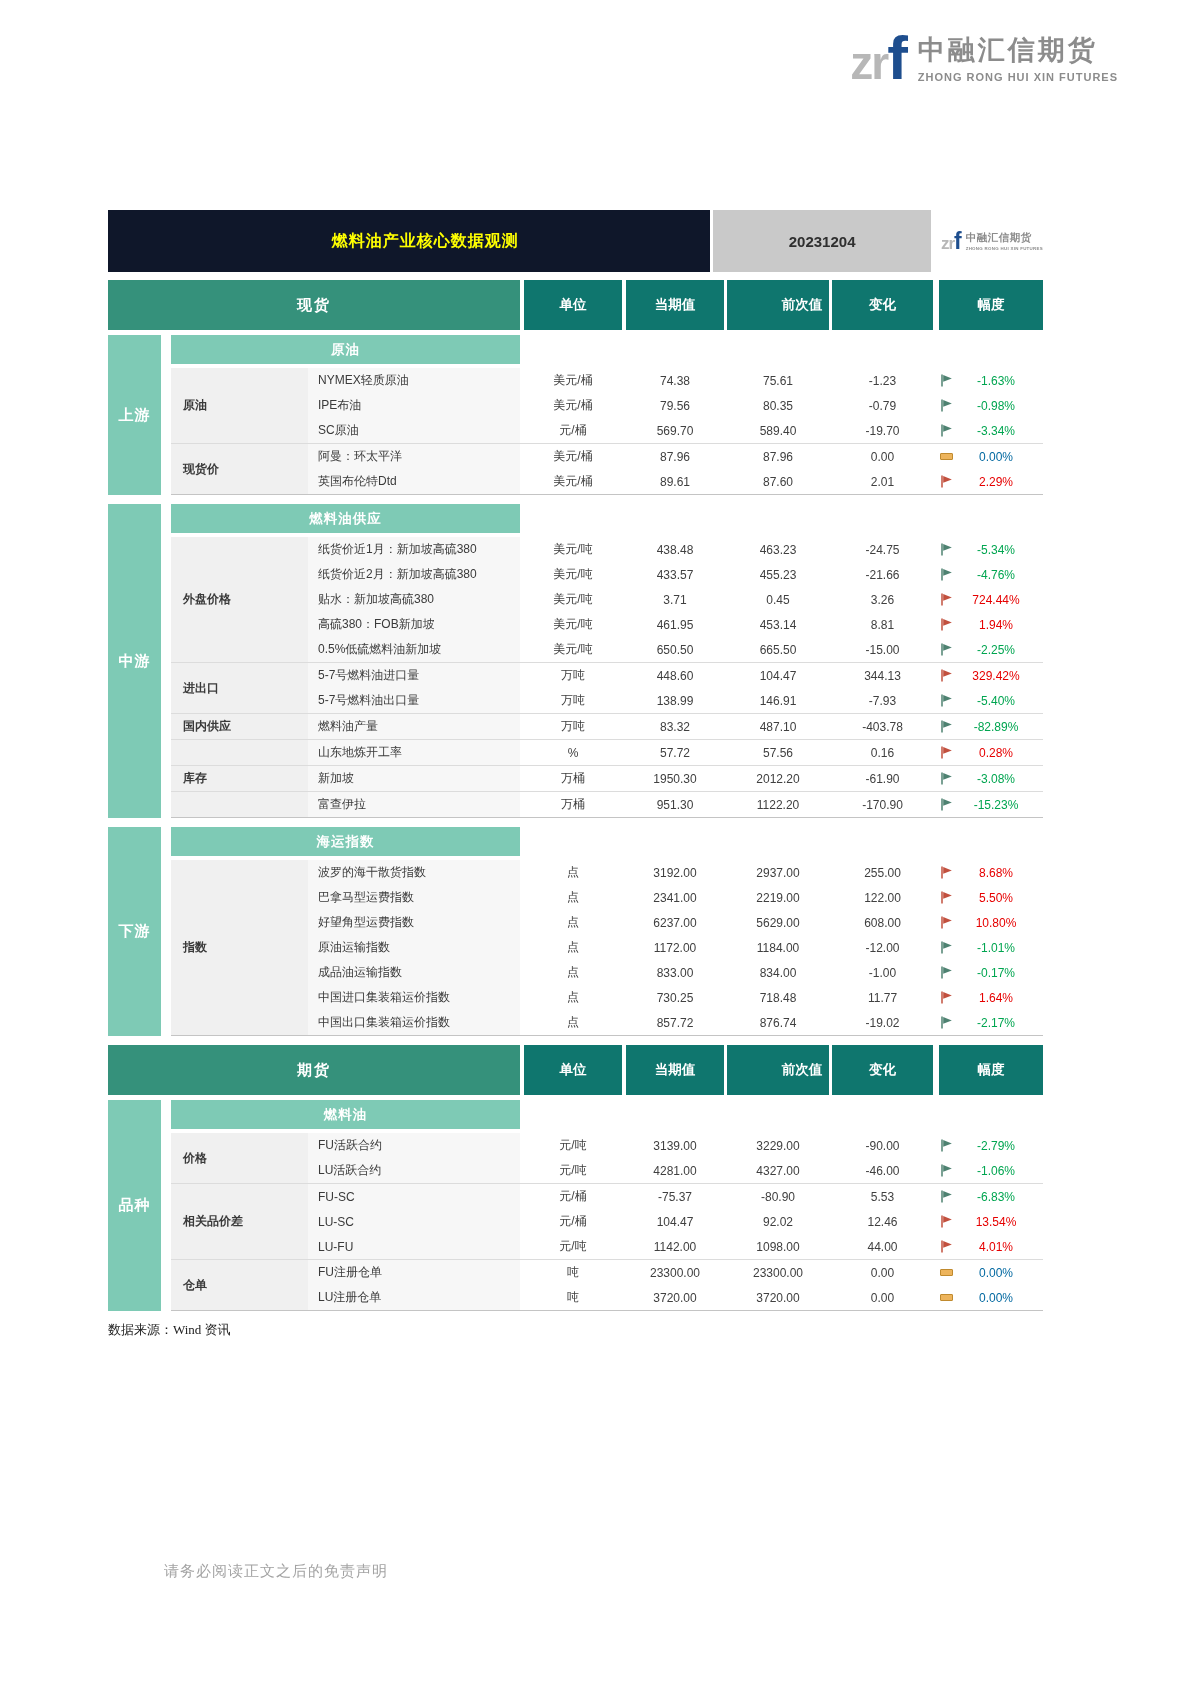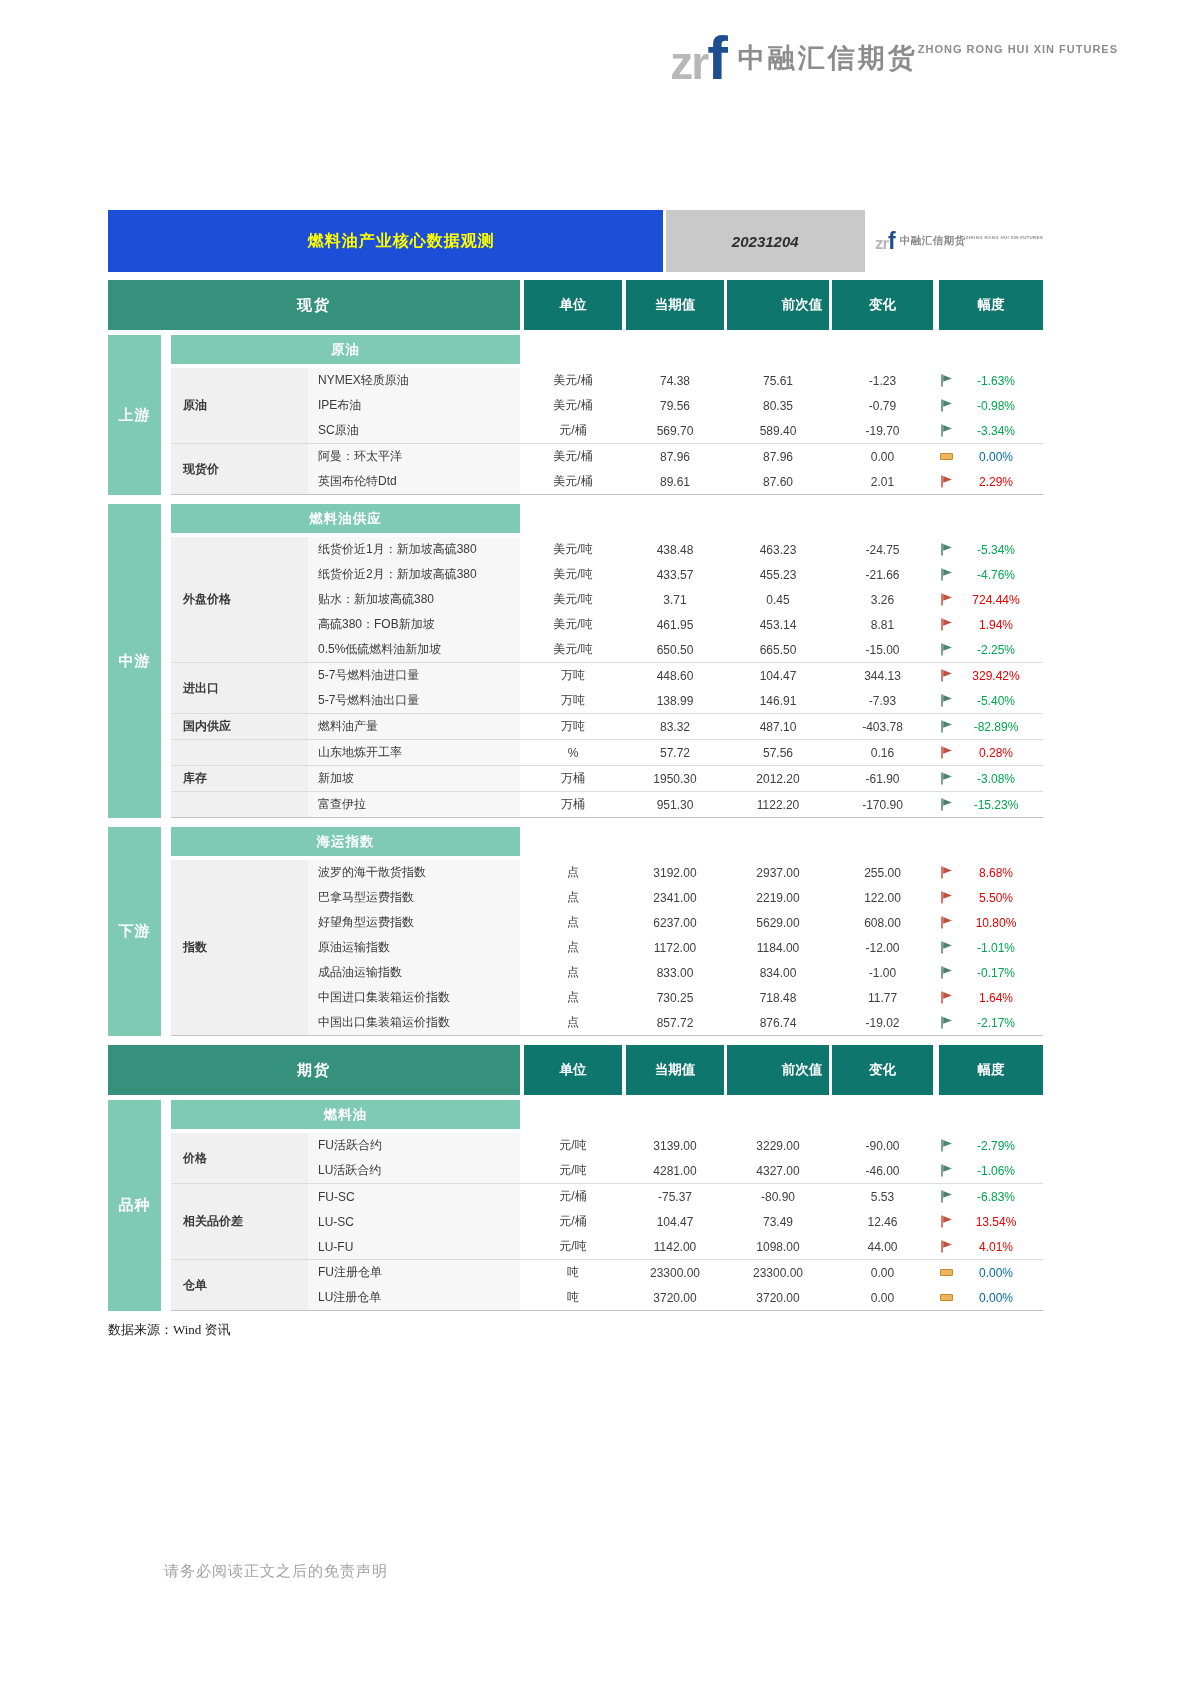--- a/index.html
+++ b/index.html
@@ -6,38 +6,38 @@
   html,body { background:#ffffff; }
   body { font-family:"Liberation Sans","DejaVu Sans",sans-serif; color:#404040; }
   .page { position:relative; width:1190px; height:1683px; background:#fff; margin:0 auto; overflow:hidden; }
 
   
   .brand { display:flex; align-items:center; }
   .brand-letters { font-weight:bold; line-height:0.9; white-space:nowrap; }
   .brand-top { position:absolute; top:30px; right:72px; }
   .brand-top .zr { font-size:46px; color:#b7b7b7; letter-spacing:-2px; }
   .brand-top .f  { font-size:62px; color:#1e4e8e; }
-  .brand-text { display:flex; flex-direction:row; margin-left:10px; }
+  .brand-text { display:flex; flex-direction:column; margin-left:10px; }
   .brand-top .brand-cn { font-size:27px; font-weight:bold; color:#8c8c8c; letter-spacing:3px; white-space:nowrap; }
   .brand-top .brand-en { font-size:11px; font-weight:bold; color:#8c8c8c; letter-spacing:1px; margin-top:3px; white-space:nowrap; }
   .brand-mini { margin-left:10px; }
   .brand-mini .zr { font-size:17px; color:#b7b7b7; letter-spacing:-1px; }
   .brand-mini .f  { font-size:23px; color:#1e4e8e; }
   .brand-mini .brand-text { margin-left:4px; }
   .brand-mini .brand-cn { font-size:10.5px; font-weight:bold; color:#8c8c8c; letter-spacing:0.5px; white-space:nowrap; }
   .brand-mini .brand-en { font-size:4.4px; font-weight:bold; color:#8c8c8c; letter-spacing:0.3px; margin-top:1px; white-space:nowrap; }
 
   
   .report { position:absolute; left:108px; top:210px; width:935px; }
 
   .title-row { display:flex; height:62px; margin-bottom:8px; }
-  .title-box { width:609px; background:#1d4ed8; color:#ffff00; font-size:16px; font-weight:bold;
+  .title-box { width:609px; background:#0f172a; color:#ffff00; font-size:16px; font-weight:bold;
                display:flex; align-items:center; justify-content:center; letter-spacing:1px;padding-left:32px; }
   .date-box { width:220px; margin-left:3px; background:#c9c9c9; color:#2f2f2f; font-size:15px; font-weight:bold;
-              display:flex; align-items:center; justify-content:center;font-style:italic; }
+              display:flex; align-items:center; justify-content:center; }
 
   
   .thead { display:flex; height:50px; margin-bottom:5px; }
   .th-label { width:412px; background:#35917b; color:#fff; font-size:15px; font-weight:bold;
               display:flex; align-items:center; justify-content:center; letter-spacing:2px; }
   .th { background:#0f766e; color:#fff; font-size:13.5px; font-weight:bold;
         display:flex; align-items:center; justify-content:center; }
   .th.c0 { width:98px;  margin-left:4px; }
   .th.c1 { width:98px;  margin-left:4px; }
   .th.c2 { width:102px; margin-left:3px;padding-left:48px; }
@@ -567,21 +567,21 @@
                           <line x1="2" y1="0.5" x2="2" y2="12.5"></line>
                           <path d="M3.2 1 L11.8 4.4 L3.2 7.8 Z"></path>
                         </svg>
                         <span class="pct-text">-6.83%</span>
                       </div>
                     </div>
                     <div class="row">
                       <div class="cell item">LU-SC</div>
                       <div class="cell unit">元/桶</div>
                       <div class="cell cur">104.47</div>
-                      <div class="cell prev">73.49</div>
+                      <div class="cell prev">92.02</div>
                       <div class="cell chg">12.46</div>
                       <div class="cell pct trend-up">
                         <svg viewBox="0 0 13 13" class="flag">
                           <line x1="2" y1="0.5" x2="2" y2="12.5"></line>
                           <path d="M3.2 1 L11.8 4.4 L3.2 7.8 Z"></path>
                         </svg>
                         <span class="pct-text">13.54%</span>
                       </div>
                     </div>
                     <div class="row">

